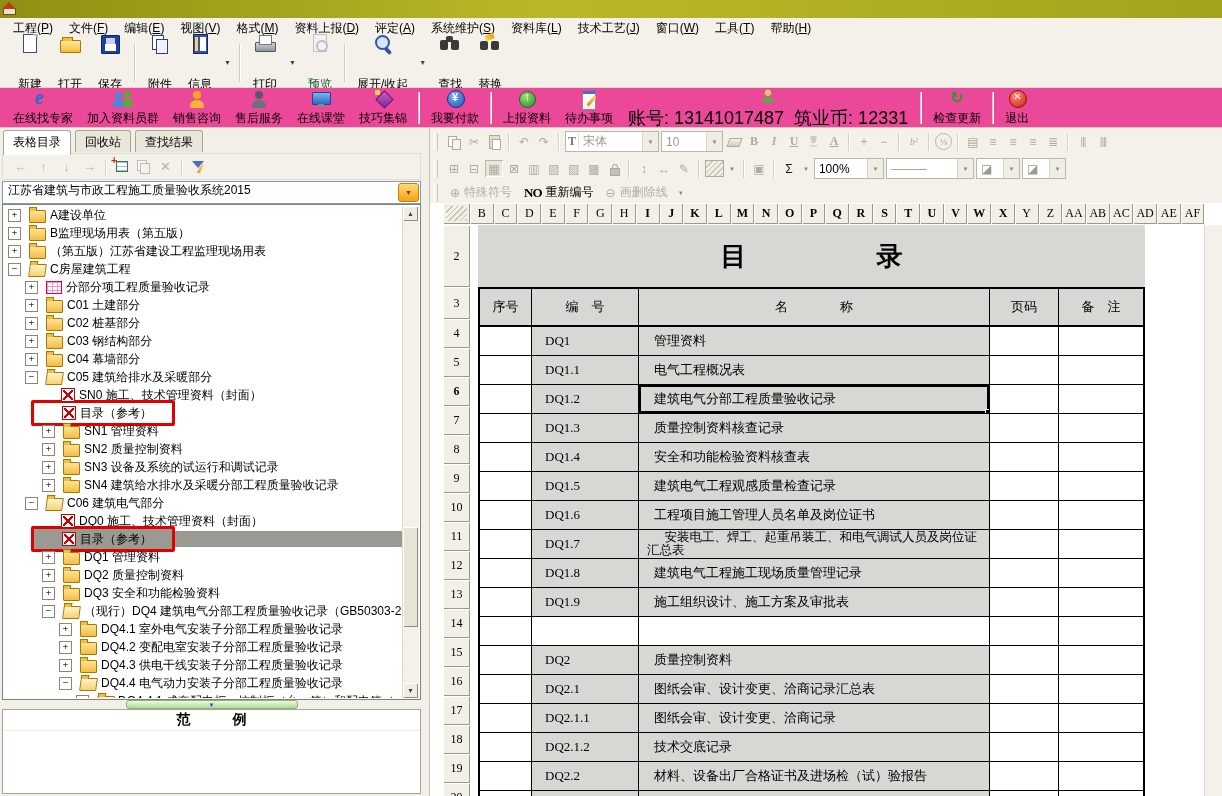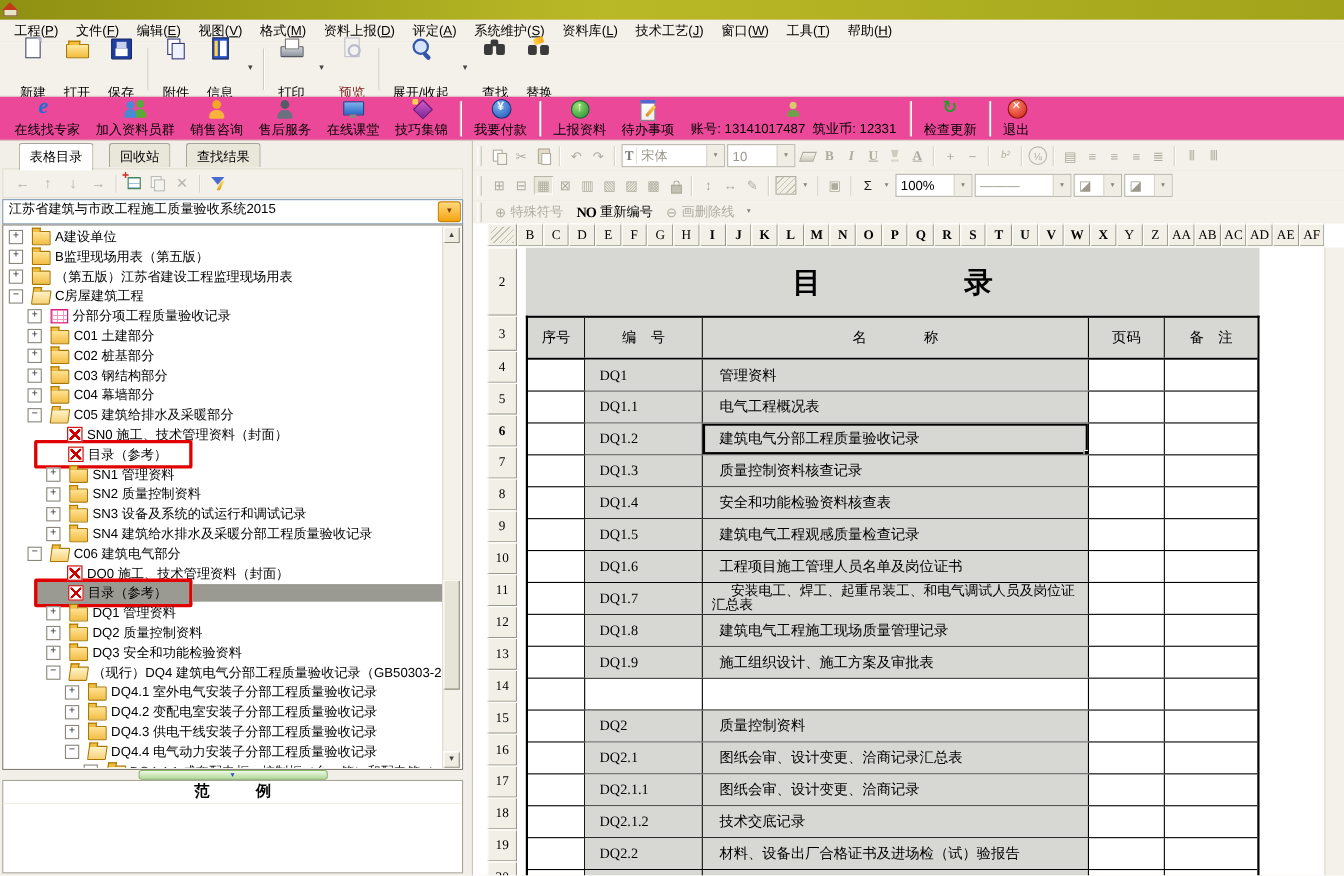--- a/index.html
+++ b/index.html
@@ -24,27 +24,27 @@
   .menu-item u{text-underline-offset:1px}
 
   
   .tb1{position:absolute;top:38px;left:0;right:0;height:49px;background:#f3f1e9;
     border-bottom:1px solid #ddd9cb;display:flex;align-items:center;padding-left:10px}
   .tb2{position:absolute;top:88px;left:0;right:0;height:39px;background:#ec4899;
     border-bottom:1px solid #cfccbe;display:flex;align-items:center;padding-left:6px}
   .tbtn{display:flex;flex-direction:column;align-items:center;justify-content:center;
     gap:20px;height:44px;padding:0 7px;white-space:nowrap;cursor:default}
   .tbtn .lbl{font-size:12px}
-  .tbtn.disabled .lbl{color:#7f1d1d}
+  .tbtn.disabled .lbl{color:#14532d}
   .tb2 .tbtn{height:36px;gap:1px}
   .vsep{width:1px;height:38px;background:#cfccbe;border-right:1px solid #fff;margin:0 4px;flex:none}
   .tb2 .vsep{height:32px}
   .dd-arrow{font-size:7px;color:#444;padding:0 4px;align-self:center}
   .tb2-account{display:flex;flex-direction:column;align-items:center;height:36px;justify-content:center;padding:0 8px}
-  .tb2-account .txt{font-size:12px;white-space:pre}
+  .tb2-account .txt{font-size:18px;white-space:pre}
 
   
   .ic24{width:26px;height:24px;position:relative;flex:none;display:inline-block}
   .ic-new-file::before{content:"";position:absolute;left:6px;top:2px;width:12px;height:17px;background:#fff;border:1px solid #46466e}
   .ic-new-file::after{content:"";position:absolute;right:5px;top:2px;border-left:5px solid transparent;border-top:5px solid #b8b8cc}
   .ic-open-folder::before{content:"";position:absolute;left:3px;top:8px;width:19px;height:11px;background:linear-gradient(#ffe9a0,#f3bd3a);border:1px solid #a87800;border-radius:1px}
   .ic-open-folder::after{content:"";position:absolute;left:5px;top:5px;width:9px;height:3px;background:#f3bd3a;border:1px solid #a87800;border-bottom:none}
   .ic-save::before{content:"";position:absolute;left:4px;top:3px;width:17px;height:17px;border-radius:1px;
     background-color:#1e3f9e;background-image:linear-gradient(#c8d0ee,#c8d0ee),linear-gradient(#fff,#fff);
     background-size:9px 6px,11px 7px;background-position:top 2px center,bottom 2px center;background-repeat:no-repeat;
@@ -85,21 +85,21 @@
   .ic-upload::before{content:"";position:absolute;left:3px;top:2px;width:15px;height:15px;border-radius:50%;background:radial-gradient(circle at 35% 30%,#9ae06a,#1e8a3a);border:1px solid #146a2a}
   .ic-upload::after{content:"↑";position:absolute;left:8px;top:1px;color:#fff;font-weight:bold;font-size:12px}
   .ic-todo::before{content:"";position:absolute;left:4px;top:2px;width:12px;height:15px;background:linear-gradient(#fff,#eee);border:1px solid #888;border-top:3px solid #4a6ad4}
   .ic-todo::after{content:"";position:absolute;left:12px;top:6px;width:3px;height:12px;background:linear-gradient(#ffd34d,#e08a1a);transform:rotate(40deg);border-radius:1px}
   .ic-update::before{content:"↻";position:absolute;left:4px;top:-1px;font-size:16px;font-weight:bold;color:#2a9a2a}
   .ic-exit::before{content:"";position:absolute;left:3px;top:1px;width:16px;height:16px;border-radius:50%;background:radial-gradient(circle at 35% 30%,#ff8a72,#cc1e0e);border:1px solid #8a1408}
   .ic-exit::after{content:"✕";position:absolute;left:7px;top:2px;color:#fff;font-weight:bold;font-size:10px}
 
   
   .left-panel{position:absolute;top:128px;left:0;width:429px;bottom:0;background:#f1efe7;border-right:1px solid #c8c5b8}
-  .lp-tabs{position:absolute;top:2px;left:17px;height:22px;display:flex;gap:14px}
+  .lp-tabs{position:absolute;top:2px;left:3px;height:22px;display:flex;gap:4px}
   .tab{padding:3px 9px 2px;border:1px solid #a8a598;border-bottom:none;border-radius:3px 3px 0 0;background:#e9e6da;white-space:nowrap}
   .tab.active{background:#fff;height:19px;position:relative;z-index:2}
   .lp-toolbar{position:absolute;top:25px;left:2px;right:8px;height:25px;background:#f3f1e9;border:1px solid #e2dfd2;display:flex;align-items:center;gap:8px;padding:0 10px}
   .ti{font-size:13px;color:#b6b3a6;width:15px;text-align:center}
   .ti-add{width:14px;height:13px;position:relative}
   .ti-add::before{content:"";position:absolute;inset:1px;background:#fff;border:1px solid #3a7a4a;
      background-image:repeating-linear-gradient(#9ac4e0 0 1px,transparent 1px 4px)}
   .ti-add::after{content:"+";position:absolute;left:-4px;top:-6px;color:#d42a1a;font-weight:bold;font-size:11px}
   .ti-copy{width:13px;height:13px;position:relative;opacity:.5}
   .ti-copy::before{content:"";position:absolute;left:0;top:0;width:8px;height:9px;background:#fff;border:1px solid #888}

